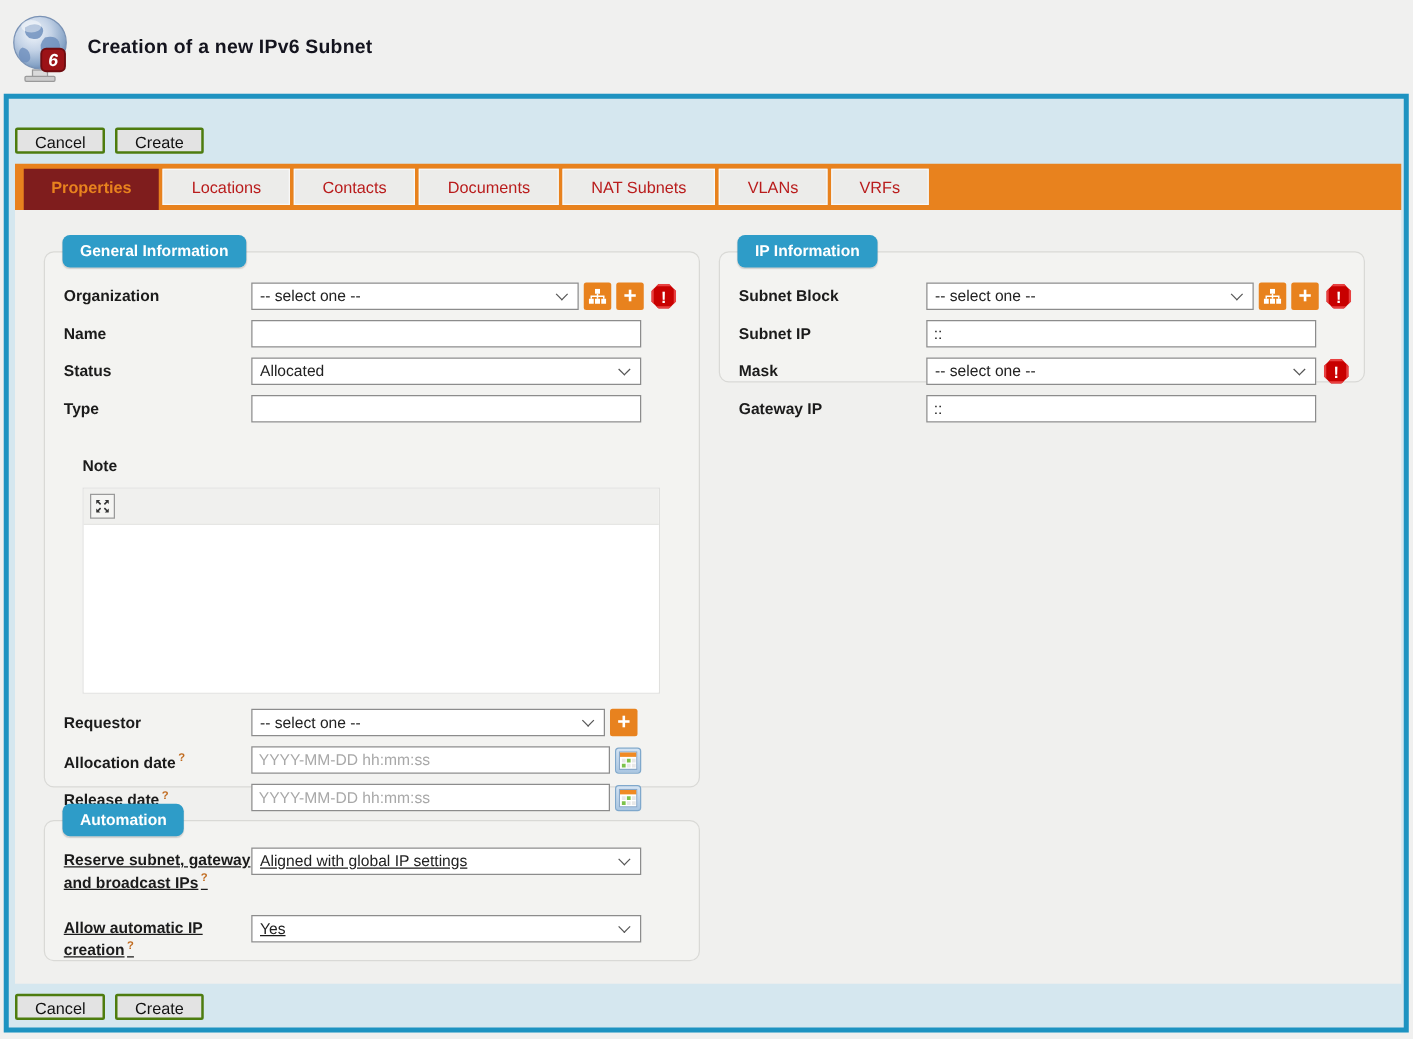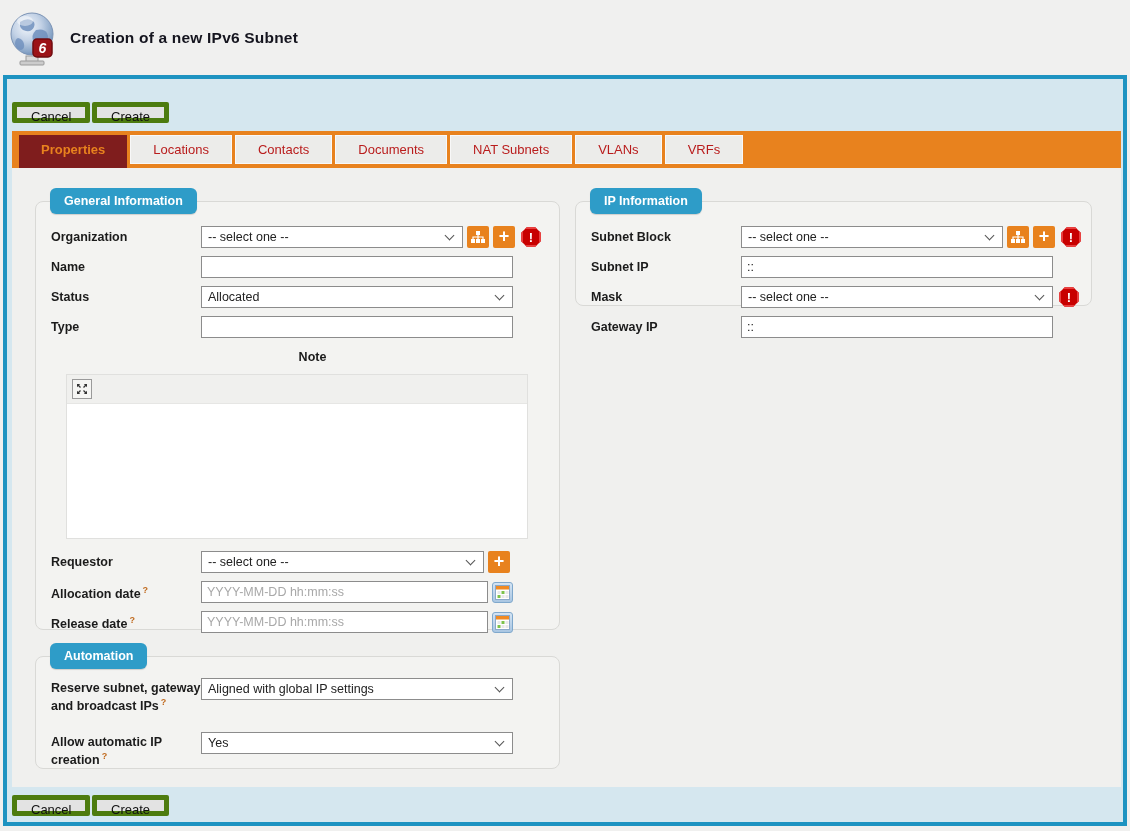--- a/index.html
+++ b/index.html
@@ -21,21 +21,21 @@
     font-size:15.5px; font-weight:bold; color:#14141e; margin-left:12px; letter-spacing:.2px;
   }
   
   .panel {
     position:absolute; left:3px; top:75px; width:1124px; height:751px;
     border:4px solid #1e93c1; background:#d5e7ef;
   }
   
   .btn {
     position:absolute; height:21px; padding:0 14px; font-size:13px; line-height:19px;
-    background:#e3e3e3; border:5px solid #4d7c0f; border-radius:2px; color:#111;
+    background:#e3e3e3; border:2px solid #4d7c0f; border-radius:2px; color:#111;
     cursor:pointer; text-align:center;
   }
   .btn-cancel-top { left:5px;  top:23px; }
   .btn-create-top { left:85px; top:23px; }
   .btn-cancel-bottom { left:5px;  top:716px; }
   .btn-create-bottom { left:85px; top:716px; }
   
   .tabbar {
     position:absolute; left:5px; top:52px; width:1109px; height:37px;
     background:#e8821e; display:flex; align-items:flex-start; padding:4px 0 0 7px;
@@ -94,21 +94,21 @@
     font-size:13px; display:flex; align-items:center; justify-content:center;
     clip-path:polygon(30% 0,70% 0,100% 30%,100% 70%,70% 100%,30% 100%,0 70%,0 30%);
     box-shadow:inset 0 0 0 2px #e84040; margin-left:2px;
   }
   .cal-btn {
     width:21px; height:21px; flex:none; border:1px solid #7fa8cc; border-radius:3px;
     background:linear-gradient(#d4e4f4,#a9c6e2); display:flex; align-items:center;
     justify-content:center; cursor:pointer;
   }
   
-  .note-label-row { height:26px; display:flex; align-items:center; margin-top:2px;justify-content:center; }
+  .note-label-row { height:26px; display:flex; align-items:center; margin-top:18px; }
   .editor {
     margin:4px 0 8px 15px; width:462px; border:1px solid #e0e0de; background:#fff;
   }
   .editor-toolbar { height:29px; background:#f0f0ee; border-bottom:1px solid #e6e6e4; padding:4px 0 0 5px; }
   .maximize-btn {
     width:20px; height:20px; background:#f5f5f3; border:1px solid #9a9a9a; cursor:pointer;
     display:flex; align-items:center; justify-content:center; padding:0;
   }
   .editor-body { height:134px; background:#fff; cursor:text; }
   
@@ -339,21 +339,21 @@
           <div class="ctlgroup">
             <input class="ctl tinput w312" value="::" style="">
           </div>
         </div>
 
       </div>
     </section>
 
     <section class="box box-automation">
       <div class="box-title">Automation</div>
-      <div class="rows" style="padding-top:22px;">
+      <div class="rows" style="padding-top:22px;text-decoration:underline;">
 
         <div class="row row-top row-auto1">
           <label class="lbl">
             <span>Reserve subnet, gateway and broadcast IPs</span><sup class="hint">?</sup>
           </label>
           <div class="ctlgroup">
             <div class="ctl select w312">
               <span>Aligned with global IP settings</span>
               <span class="chev"></span>
             </div>

